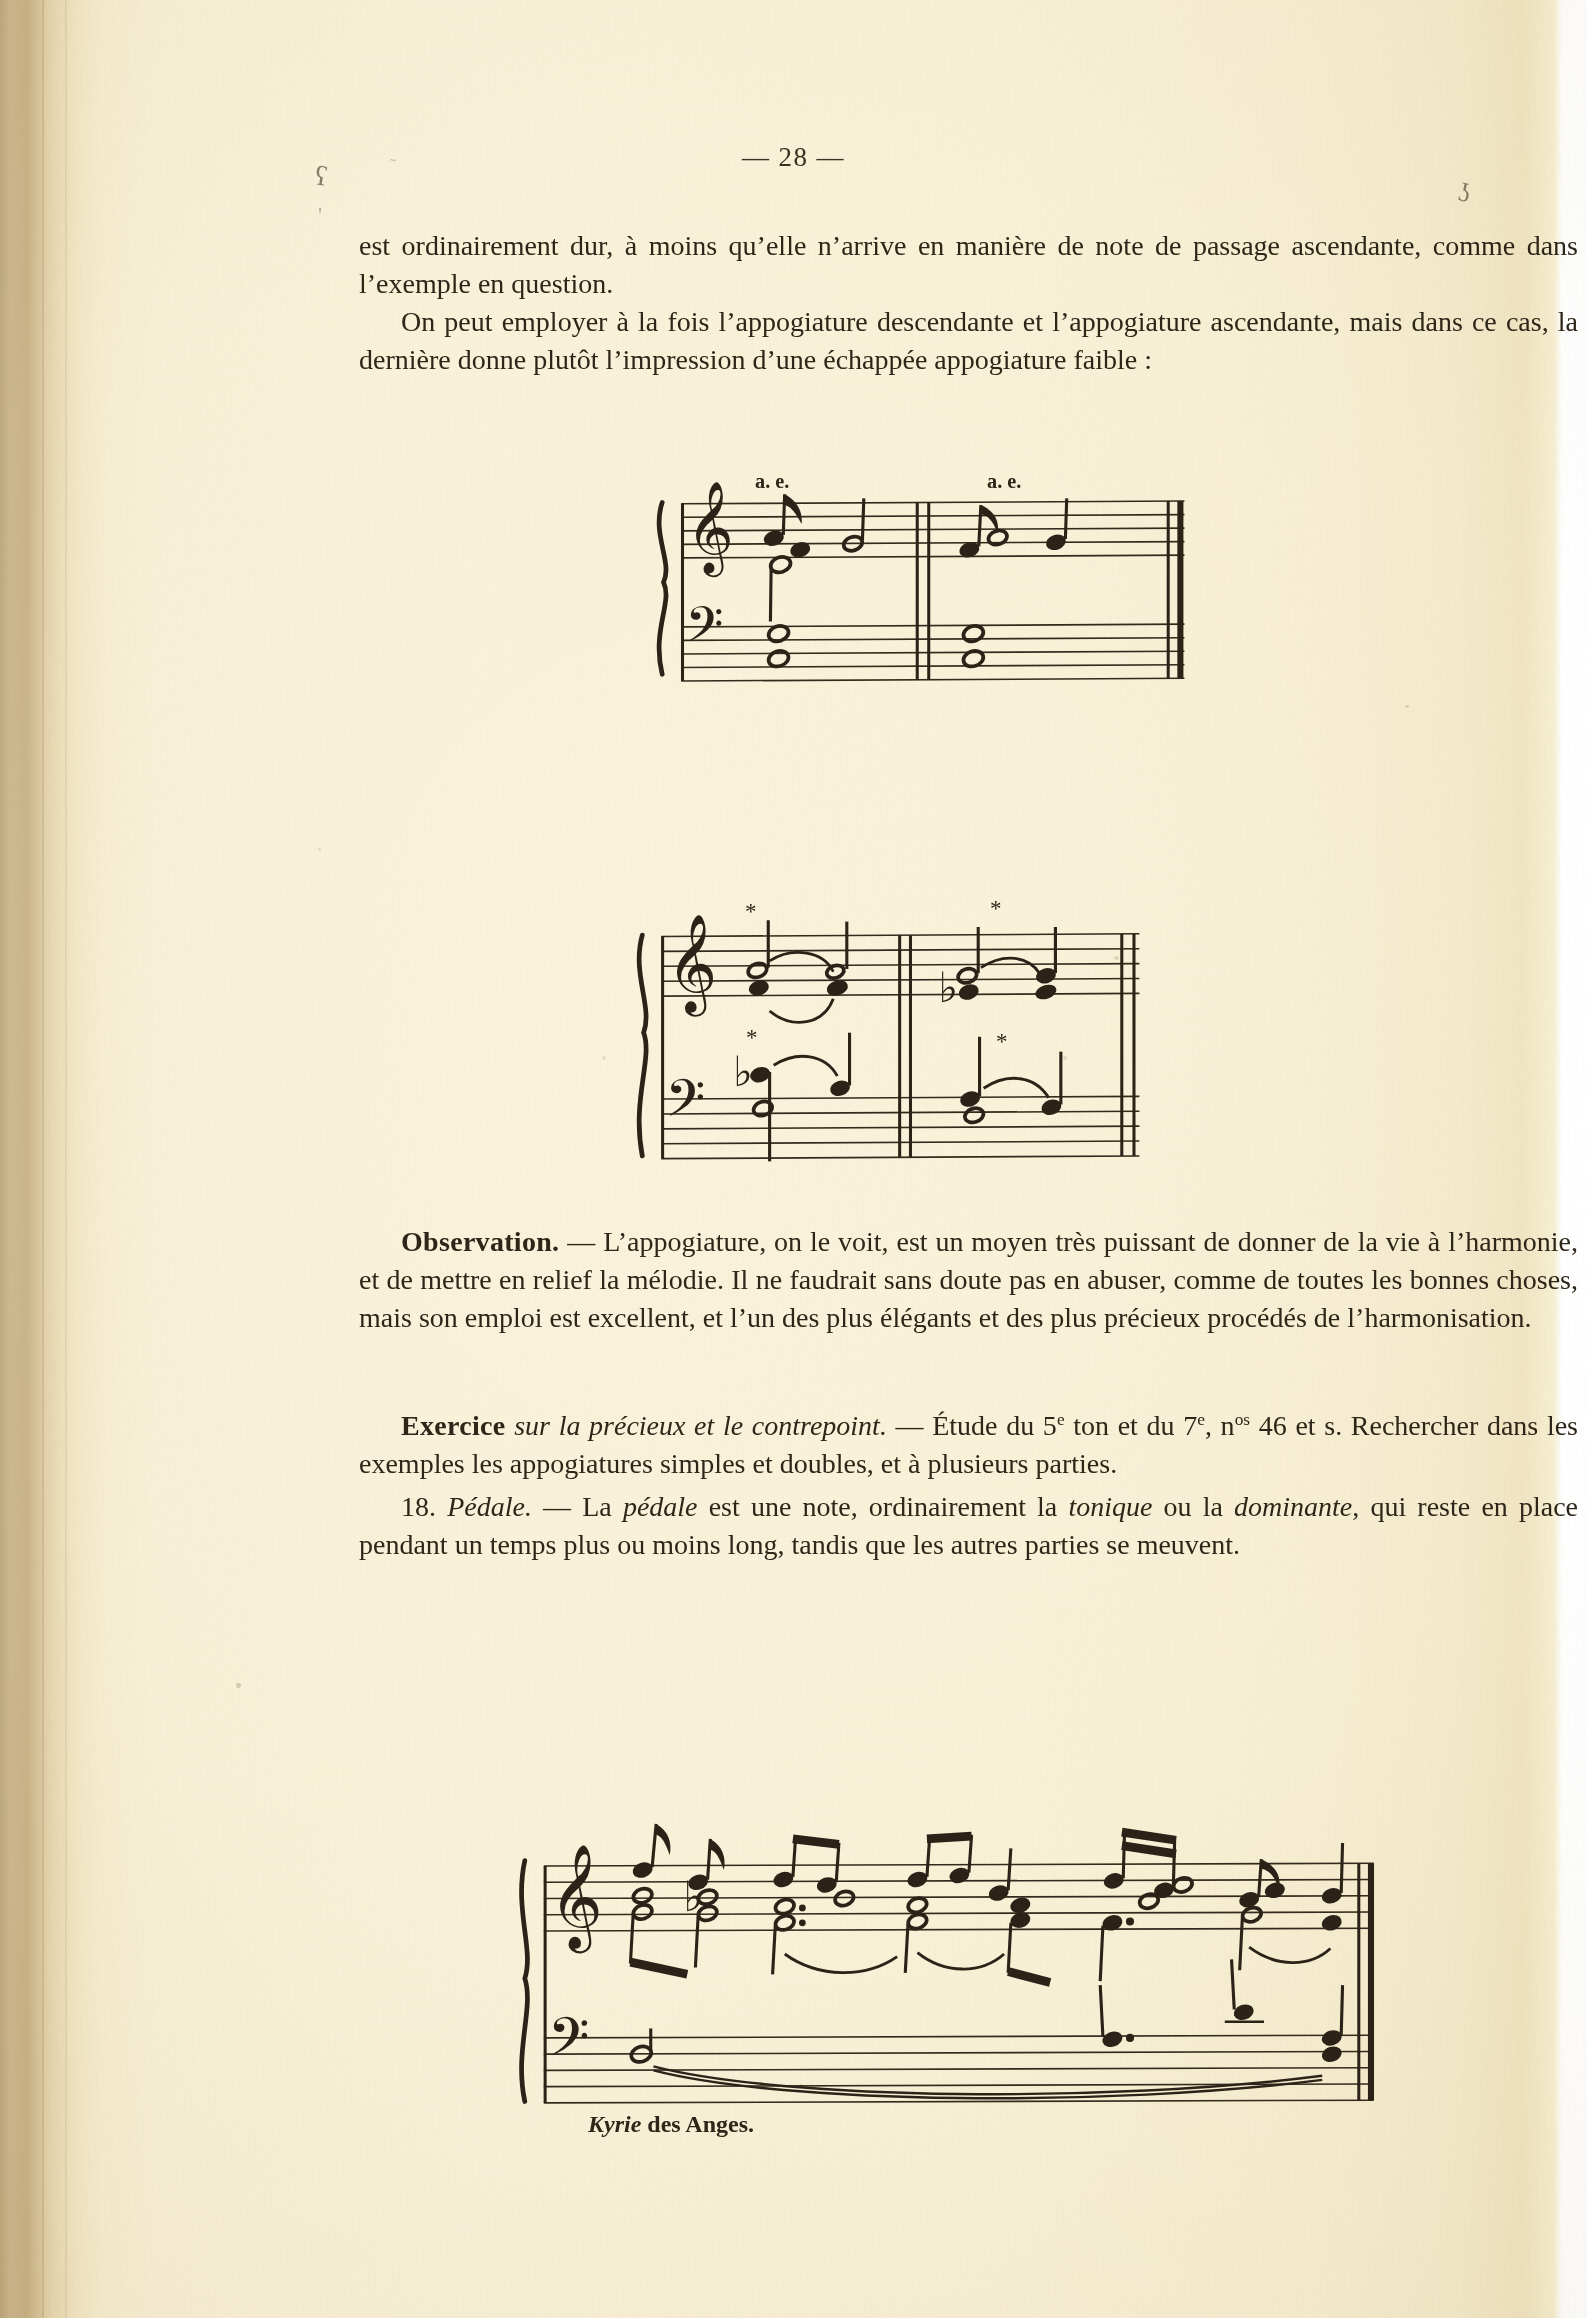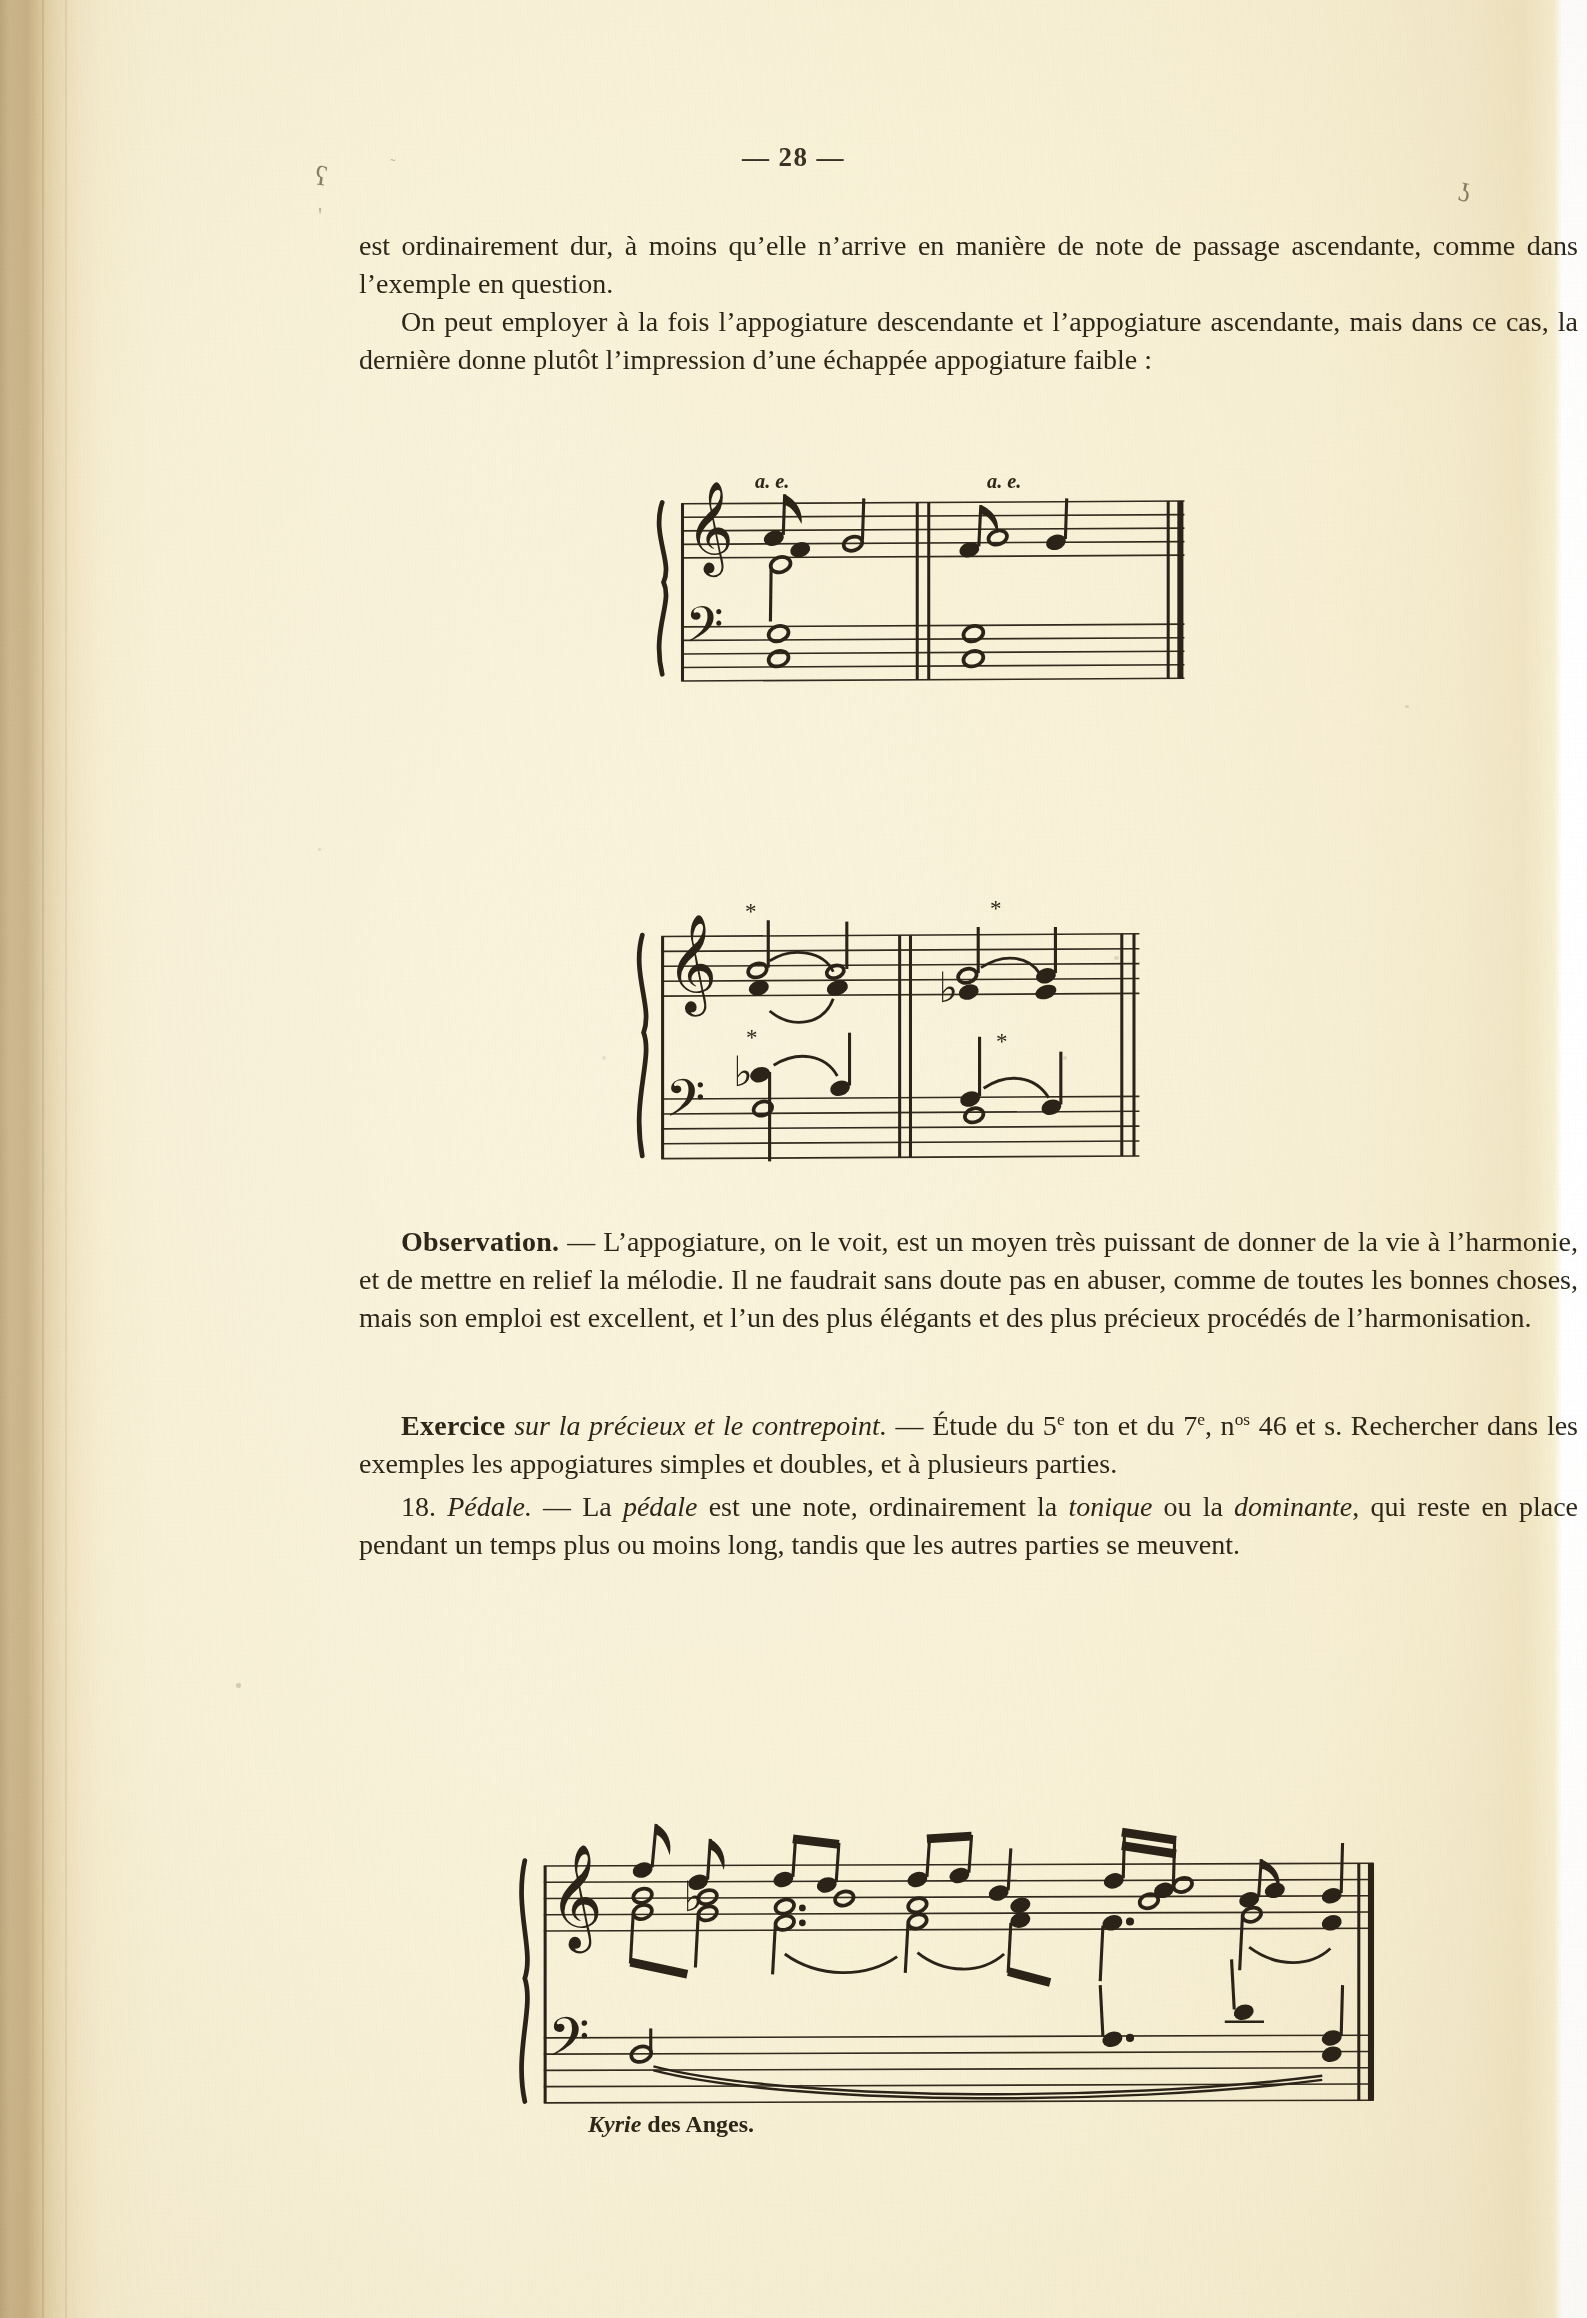--- a/index.html
+++ b/index.html
@@ -111,21 +111,21 @@
     width: 1587px; height: 2319px;
   }
 
   .page-number {
     position: absolute;
     top: 142px;
     left: 0;
     width: 1587px;
     text-align: center;
     font-size: 27px;
-    font-weight: 700;
+    font-weight: 400;
     letter-spacing: 1.4px;
     color: #3a3024;
     font-family: "Liberation Serif", serif;
   }
 
   .marginalia {
     position: absolute;
     color: rgba(70,55,35,0.62);
     font-family: "Liberation Serif", serif;
     pointer-events: none;
@@ -173,21 +173,20 @@
   .fig-caption .cap-it { font-style: italic; font-weight: 700; }
   .fig-caption .cap-rom { font-weight: 700; }
 
   .sys-label {
     position: absolute;
     font-size: 20.3px;
     font-weight: 700;
     color: #2e2618;
     font-family: "Liberation Serif", serif;
     white-space: nowrap;
-    font-style: italic;
   }
   .star {
     position: absolute;
     font-size: 23px;
     color: #2e2618;
     line-height: 1;
   }
 
   svg.music { display: block; overflow: visible; }
   svg.music .stl { stroke: #33291c; stroke-width: 2.4; fill: none; }

